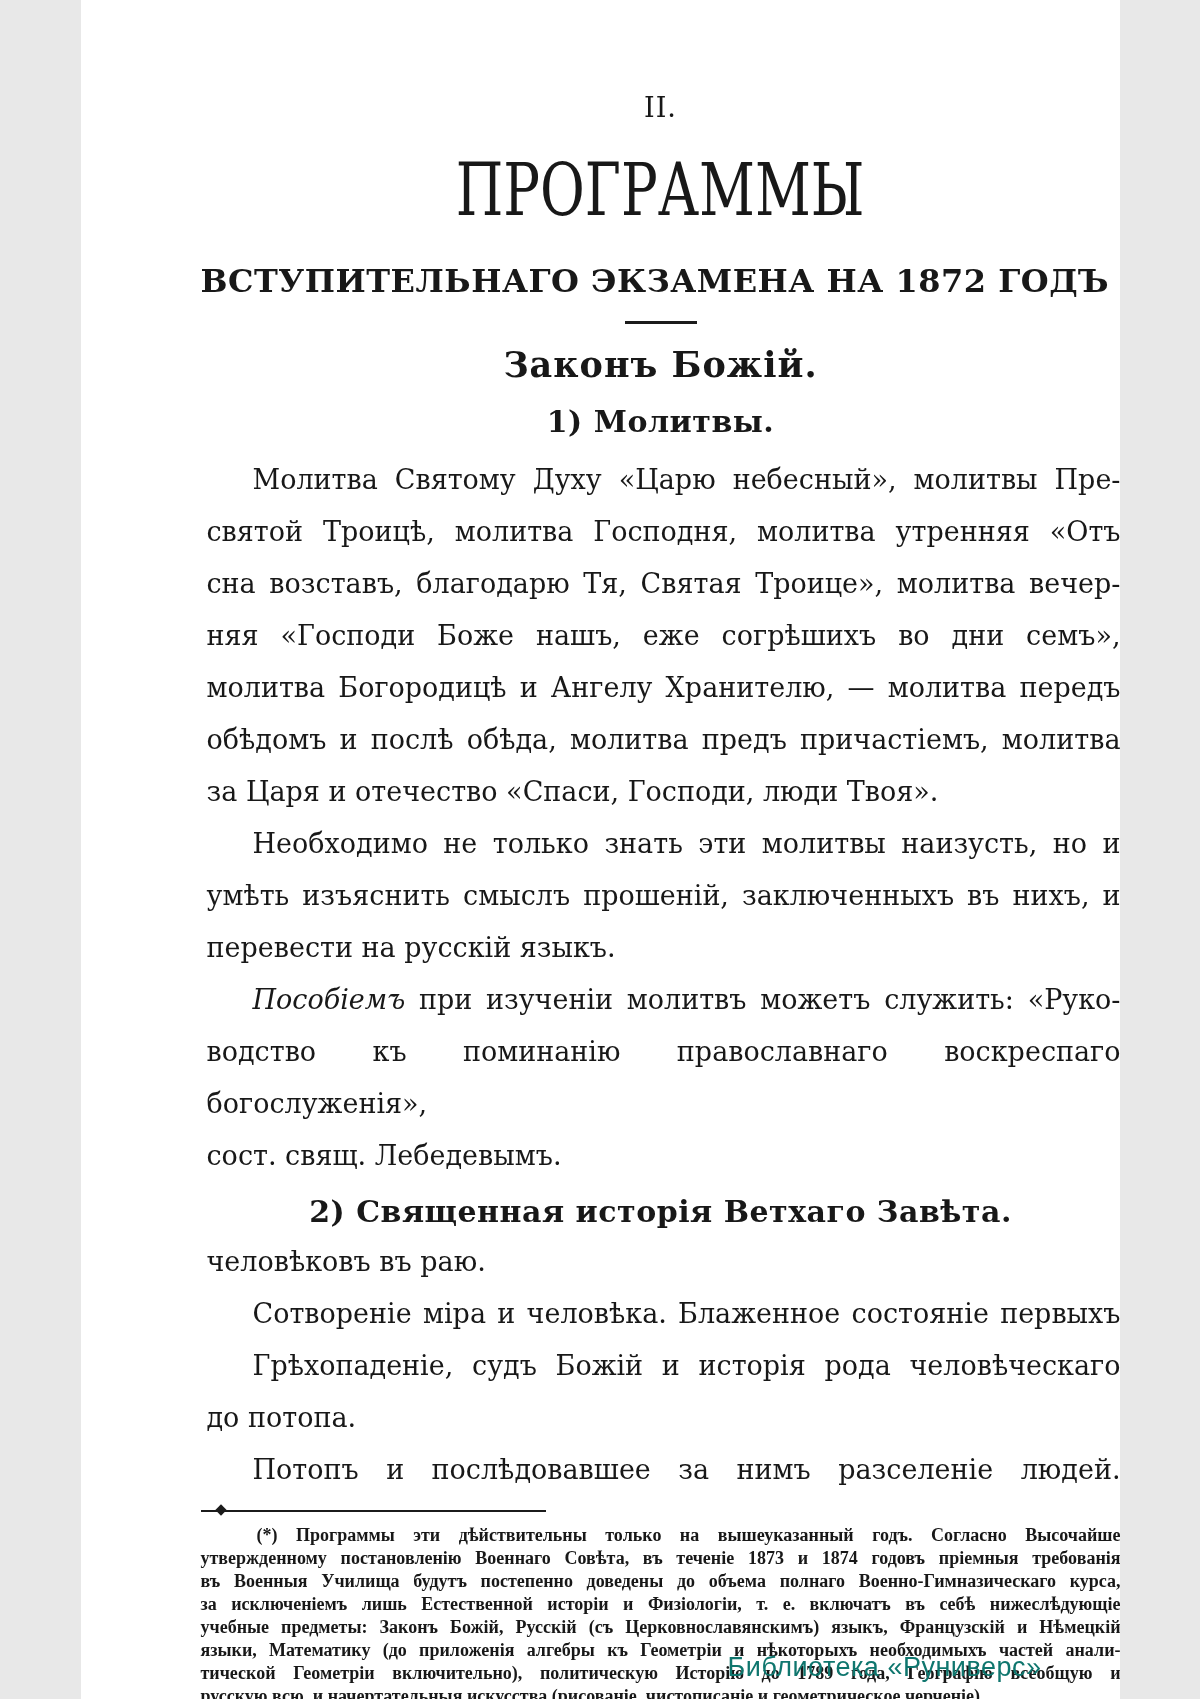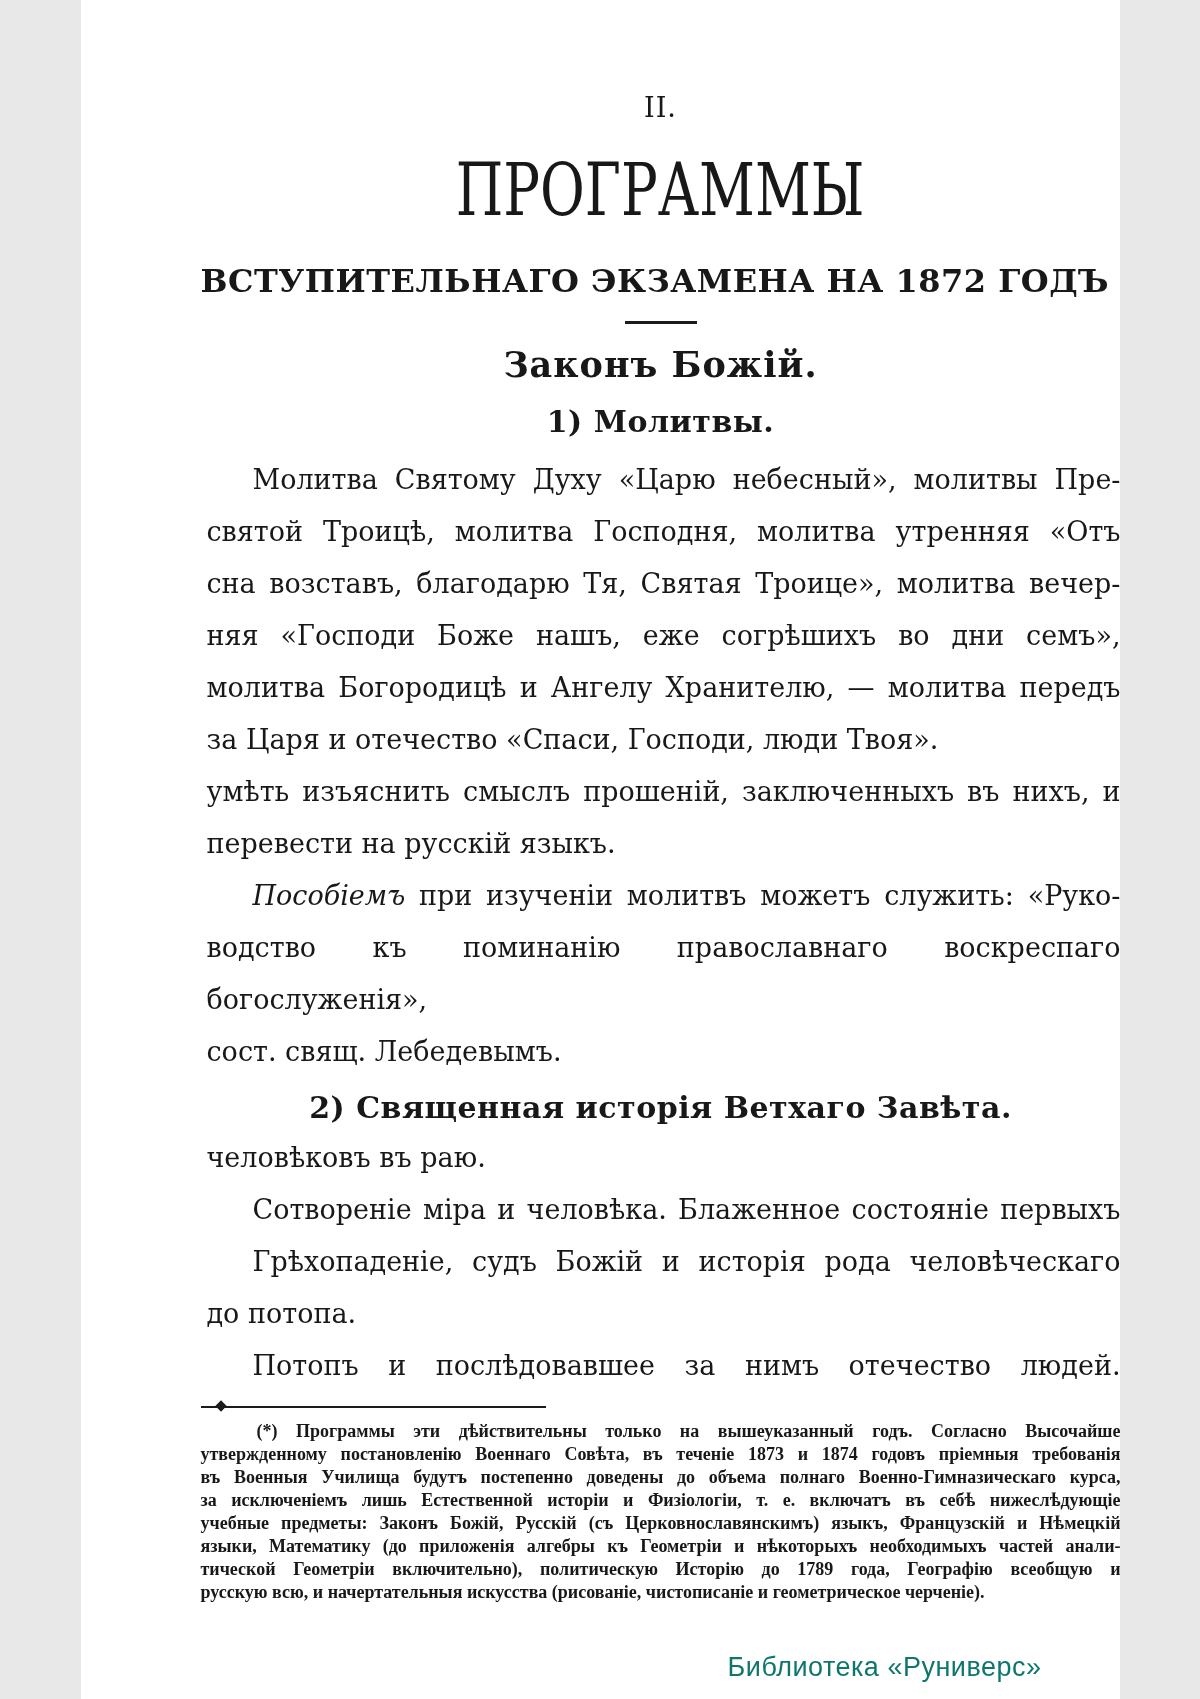--- a/index.html
+++ b/index.html
@@ -57,24 +57,26 @@
     <h3 class="h1">Законъ Божій.</h3>
 
     <h4 class="h2">1) Молитвы.</h4>
 
     <div class="para">
       <span class="ln j ind">Молитва Святому Духу «Царю небесный», молитвы Пре-</span>
       <span class="ln j">святой Троицѣ, молитва Господня, молитва утренняя «Отъ</span>
       <span class="ln j">сна возставъ, благодарю Тя, Святая Троице», молитва вечер-</span>
       <span class="ln j">няя «Господи Боже нашъ, еже согрѣшихъ во дни семъ»,</span>
       <span class="ln j">молитва Богородицѣ и Ангелу Хранителю, — молитва передъ</span>
+      <span class="ln j">обѣдомъ и послѣ обѣда, молитва предъ причастіемъ, молитва</span>
       <span class="ln last">за Царя и отечество «Спаси, Господи, люди Твоя».</span>
     </div>
 
     <div class="para">
+      <span class="ln j ind">Необходимо не только знать эти молитвы наизусть, но и</span>
       <span class="ln j">умѣть изъяснить смыслъ прошеній, заключенныхъ въ нихъ, и</span>
       <span class="ln last">перевести на русскій языкъ.</span>
     </div>
 
     <div class="para">
       <span class="ln j ind"><i class="lead">Пособіемъ</i><span> при изученіи молитвъ можетъ служить: «Руко-</span></span>
       <span class="ln j">водство къ поминанію православнаго воскреспаго богослуженія»,</span>
       <span class="ln last">сост. свящ. Лебедевымъ.</span>
     </div>
 
@@ -84,21 +86,21 @@
       <span class="ln last">человѣковъ въ раю.</span>
       <span class="ln j ind">Сотвореніе міра и человѣка. Блаженное состояніе первыхъ</span>
     </div>
 
     <div class="para">
       <span class="ln j ind">Грѣхопаденіе, судъ Божій и исторія рода человѣческаго</span>
       <span class="ln last">до потопа.</span>
     </div>
 
     <div class="para">
-      <span class="ln j ind">Потопъ и послѣдовавшее за нимъ отечество людей.</span>
+      <span class="ln j ind">Потопъ и послѣдовавшее за нимъ разселеніе людей.</span>
     </div>
 
     <div class="footnote">
       <div class="fn-rule">
         <span class="fn-diamond"></span>
       </div>
       <div class="fn-text">
         <span class="fn-ln j ind-sm">(*) Программы эти дѣйствительны только на вышеуказанный годъ. Согласно Высочайше</span>
         <span class="fn-ln j">утвержденному постановленію Военнаго Совѣта, въ теченіе 1873 и 1874 годовъ пріемныя требованія</span>
         <span class="fn-ln j">въ Военныя Училища будутъ постепенно доведены до объема полнаго Военно-Гимназическаго курса,</span>

